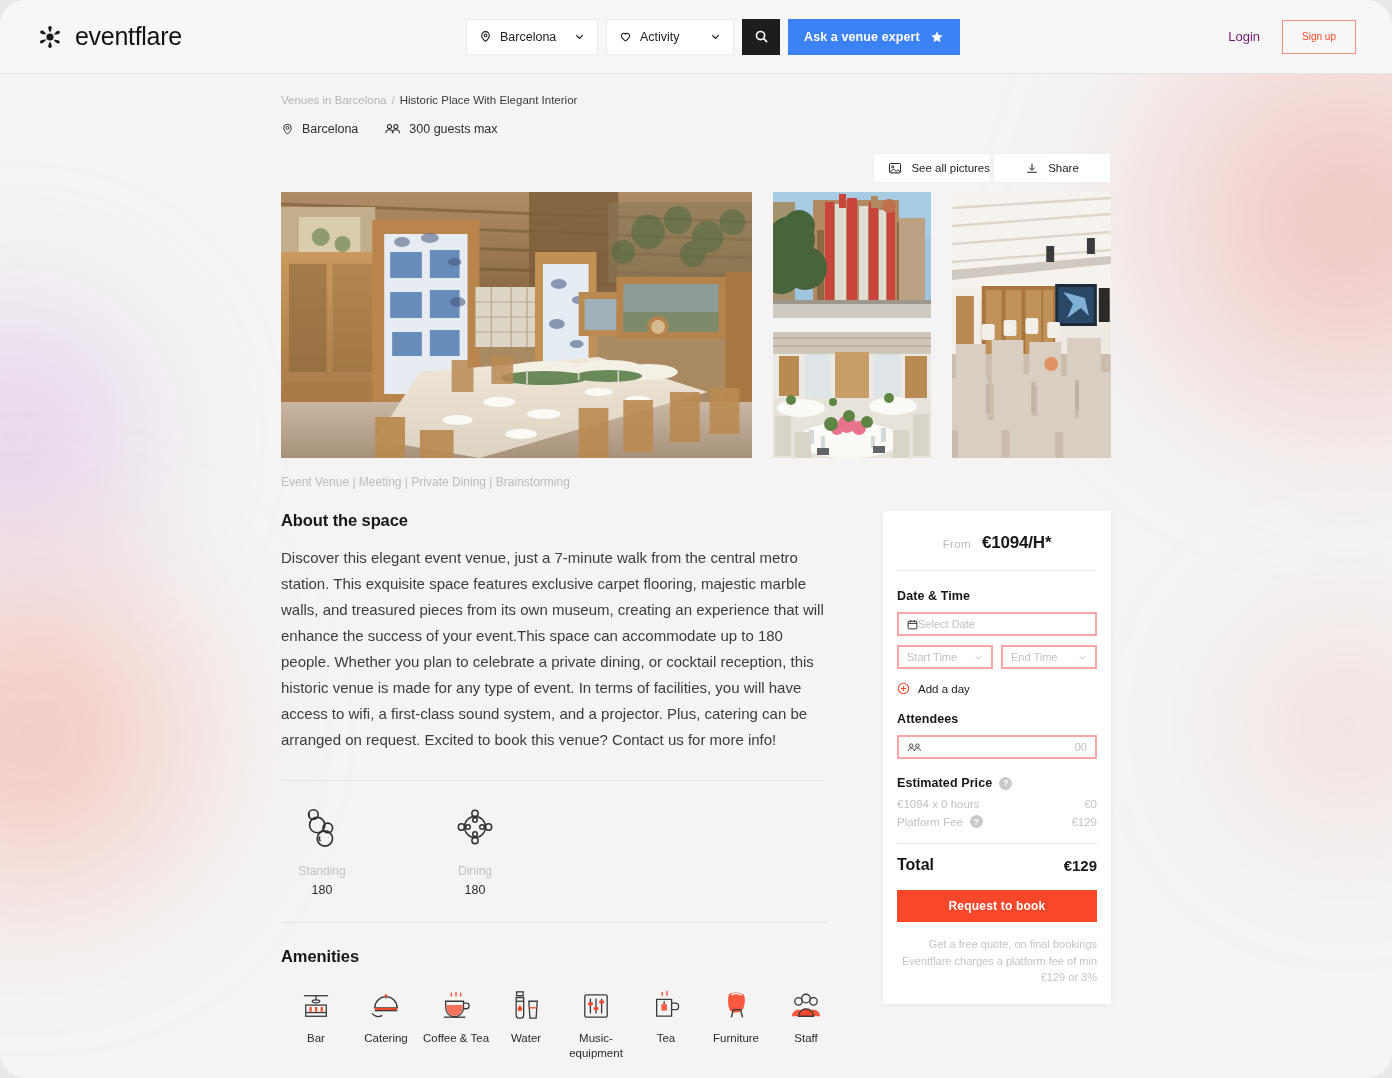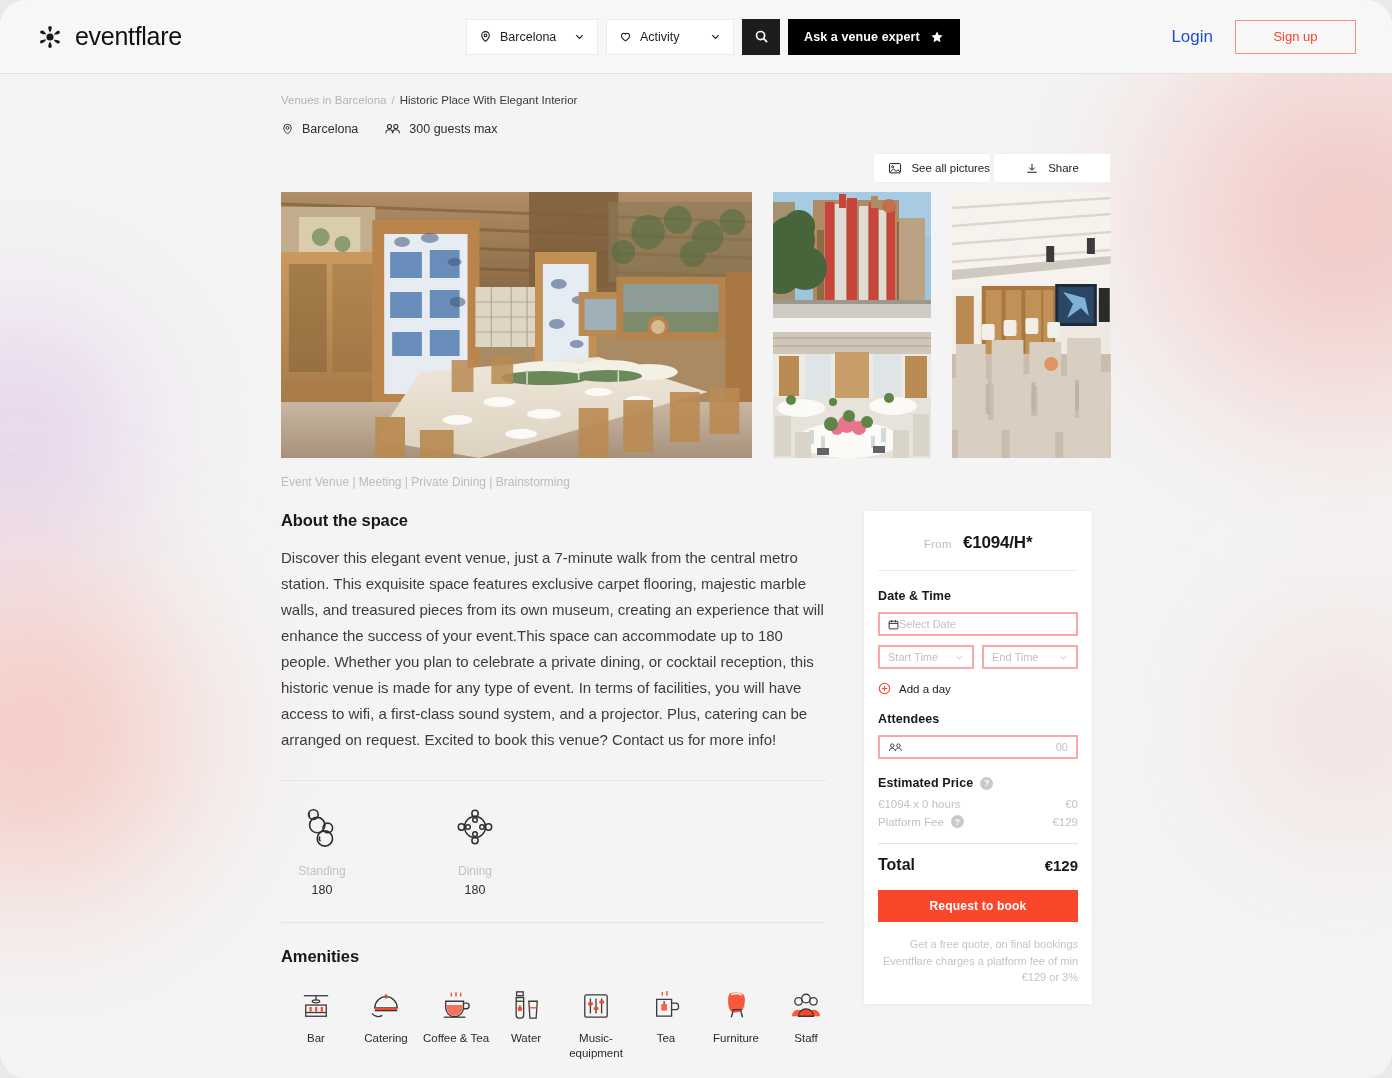--- a/index.html
+++ b/index.html
@@ -93,49 +93,49 @@
   .select-activity { width: 128px; }
   .select-box .chev { margin-left: auto; }
   .search-btn {
     width: 38px; height: 36px;
     background: #1d1d1d;
     display: flex; align-items: center; justify-content: center;
     cursor: pointer; border: none;
   }
   .expert-btn {
     height: 36px;
-    background: #000000;
+    background: #3b82f6;
     color: #fff;
     font-size: 12.5px;
     font-weight: 700;
     letter-spacing: .1px;
     display: flex; align-items: center; justify-content: center;
     gap: 10px;
     padding: 0 16px;
     border: none;
     cursor: pointer;
   }
 
   .header-right {
     margin-left: auto;
     display: flex;
     align-items: center;
     gap: 22px;
   }
   .login-link {
-    font-size: 17px;
-    color: #1d4ed8;
+    font-size: 13px;
+    color: #701a75;
     cursor: pointer;
   }
   .signup-btn {
-    width: 121px; height: 34px;
+    width: 74px; height: 34px;
     border: 1px solid #F89180;
     color: #F8472A;
     background: transparent;
-    font-size: 13px;
+    font-size: 10px;
     display: flex; align-items: center; justify-content: center;
     cursor: pointer;
   }
 
   
   .content {
     position: relative;
     z-index: 4;
     padding: 0 0 0 0;
   }
@@ -204,21 +204,21 @@
 
   .tags {
     margin-top: 17px;
     font-size: 12px;
     color: #bcbcbc;
   }
 
   
   .cols { display: flex; gap: 0; margin-top: 22px; }
   .left-col { width: 545px; }
-  .right-col { width: 216px; margin-left: 38px; }
+  .right-col { width: 216px; margin-left: 57px; }
 
   .h2 {
     font-size: 16.5px;
     font-weight: 700;
     color: #17181a;
     letter-spacing: -0.1px;
   }
   .desc {
     margin-top: 15px;
     font-size: 15px;

